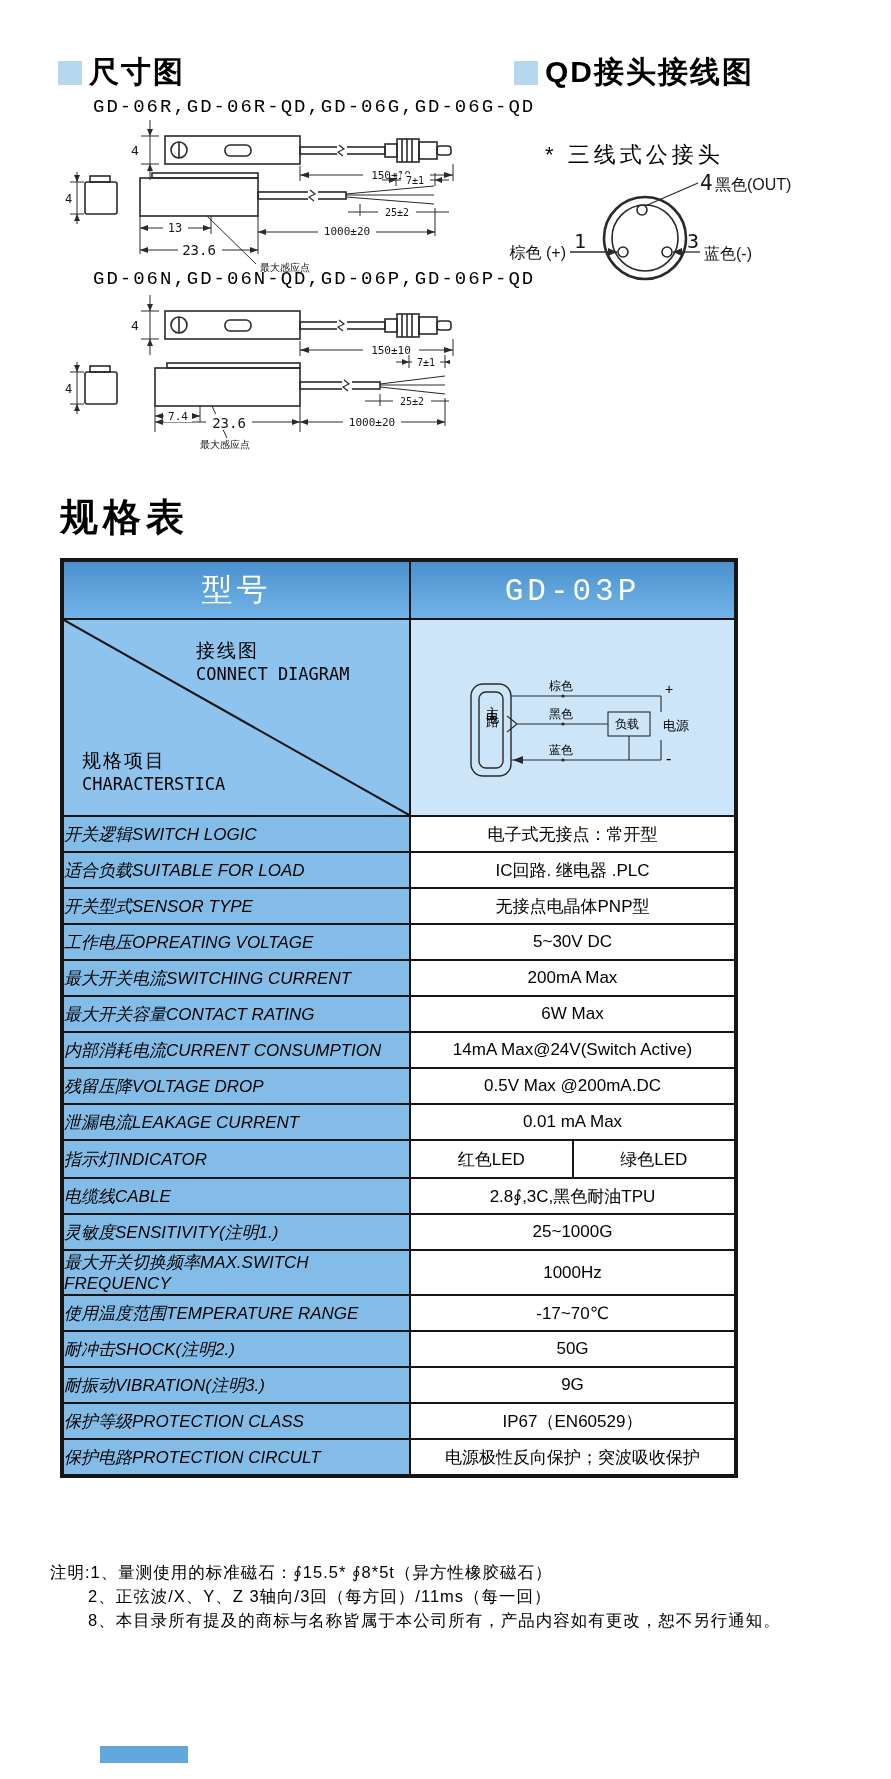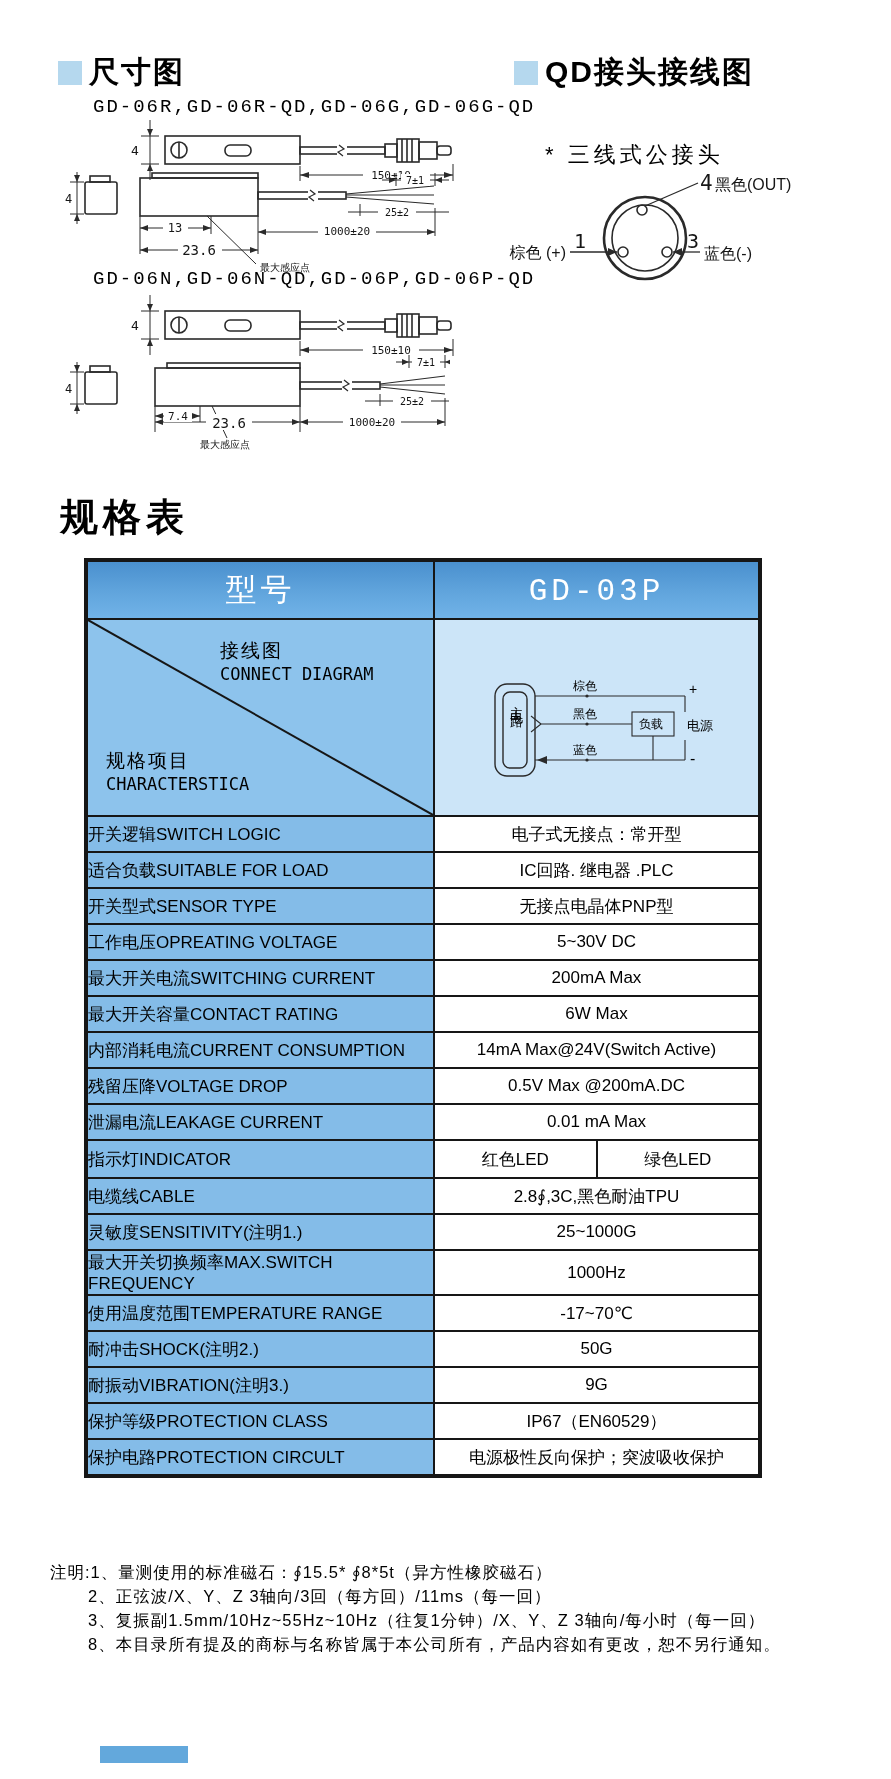--- a/index.html
+++ b/index.html
@@ -15,30 +15,30 @@
   .models{font-size:19px;letter-spacing:2px;white-space:nowrap;}
   .qd-note{font-size:22px;letter-spacing:4px;}
   .spec-title{font-size:38px;font-weight:bold;letter-spacing:5px;}
 
   
   svg text{fill:#161616;font-family:"DejaVu Sans Mono","Liberation Mono",monospace;}
   svg text.cjk{font-family:"Liberation Sans","DejaVu Sans",sans-serif;}
 
   
   table.spec{position:absolute;border-collapse:collapse;table-layout:fixed;width:668px;
-             border:4px solid #161616;margin-left:24px;}
+             border:4px solid #161616;}
   .spec th,.spec td{border:2.5px solid #161616;padding:0;}
   .spec th{height:56px;background:linear-gradient(180deg,#4a90ce 0%,#61a5dd 55%,#71b3e8 100%);
            color:#fff;font-weight:normal;font-size:31px;letter-spacing:4px;}
   .col-label{width:345px;} .col-value{width:323px;}
   .diag-left{height:195px;background:#8dc3ec;position:relative;overflow:hidden;}
   .diag-right{height:195px;background:#cce5f8;position:relative;overflow:hidden;}
   .dg-cn{position:absolute;font-size:19px;letter-spacing:2px;}
   .dg-en{position:absolute;font-size:17px;font-family:"DejaVu Sans Mono","Liberation Mono",monospace;}
-  .lbl{background:#84bce8;font-size:17px;padding-left:15px;height:34px;text-align:left;}
+  .lbl{background:#84bce8;font-size:17px;padding-left:15px;height:34px;text-align:left;font-style:italic;}
   .val{background:#ffffff;font-size:17px;text-align:center;}
   .val-split{background:#fff;padding:0;}
   .split{display:flex;height:100%;min-height:36px;align-items:stretch;}
   .split span{flex:1;display:flex;align-items:center;justify-content:center;font-size:17px;}
   .split .s2{border-left:2.5px solid #161616;}
 
   
   .circuit{position:absolute;left:52px;top:52px;width:230px;height:110px;}
   .clabel{position:absolute;font-size:12px;line-height:1;white-space:nowrap;}
   .cmain{position:absolute;left:20px;top:23px;writing-mode:vertical-lr;letter-spacing:5px;font-size:13px;}
@@ -405,18 +405,17 @@
     <tr>
           <td class="lbl">保护电路PROTECTION CIRCULT</td>
           <td class="val">电源极性反向保护；突波吸收保护</td>
         </tr>
   </tbody>
     </table>
 
   <div class="abs notes" style="left:50px;top:1560px;">
     <div class="note-line">注明:1、量测使用的标准磁石：∮15.5* ∮8*5t（异方性橡胶磁石）</div>
     <div class="note-line indent">2、正弦波/X、Y、Z 3轴向/3回（每方回）/11ms（每一回）</div>
-    <div class="note-line indent">3、复振副1.5mm/10Hz~55Hz~10Hz（往复1分钟）/X、Y、Z 3轴向/每小时（每一回）</div>
     <div class="note-line indent">8、本目录所有提及的商标与名称皆属于本公司所有，产品内容如有更改，恕不另行通知。</div>
   </div>
 
   <div class="footer-bar" style="left:100px;top:1746px;"></div>
 </div>
 
 </body></html>

